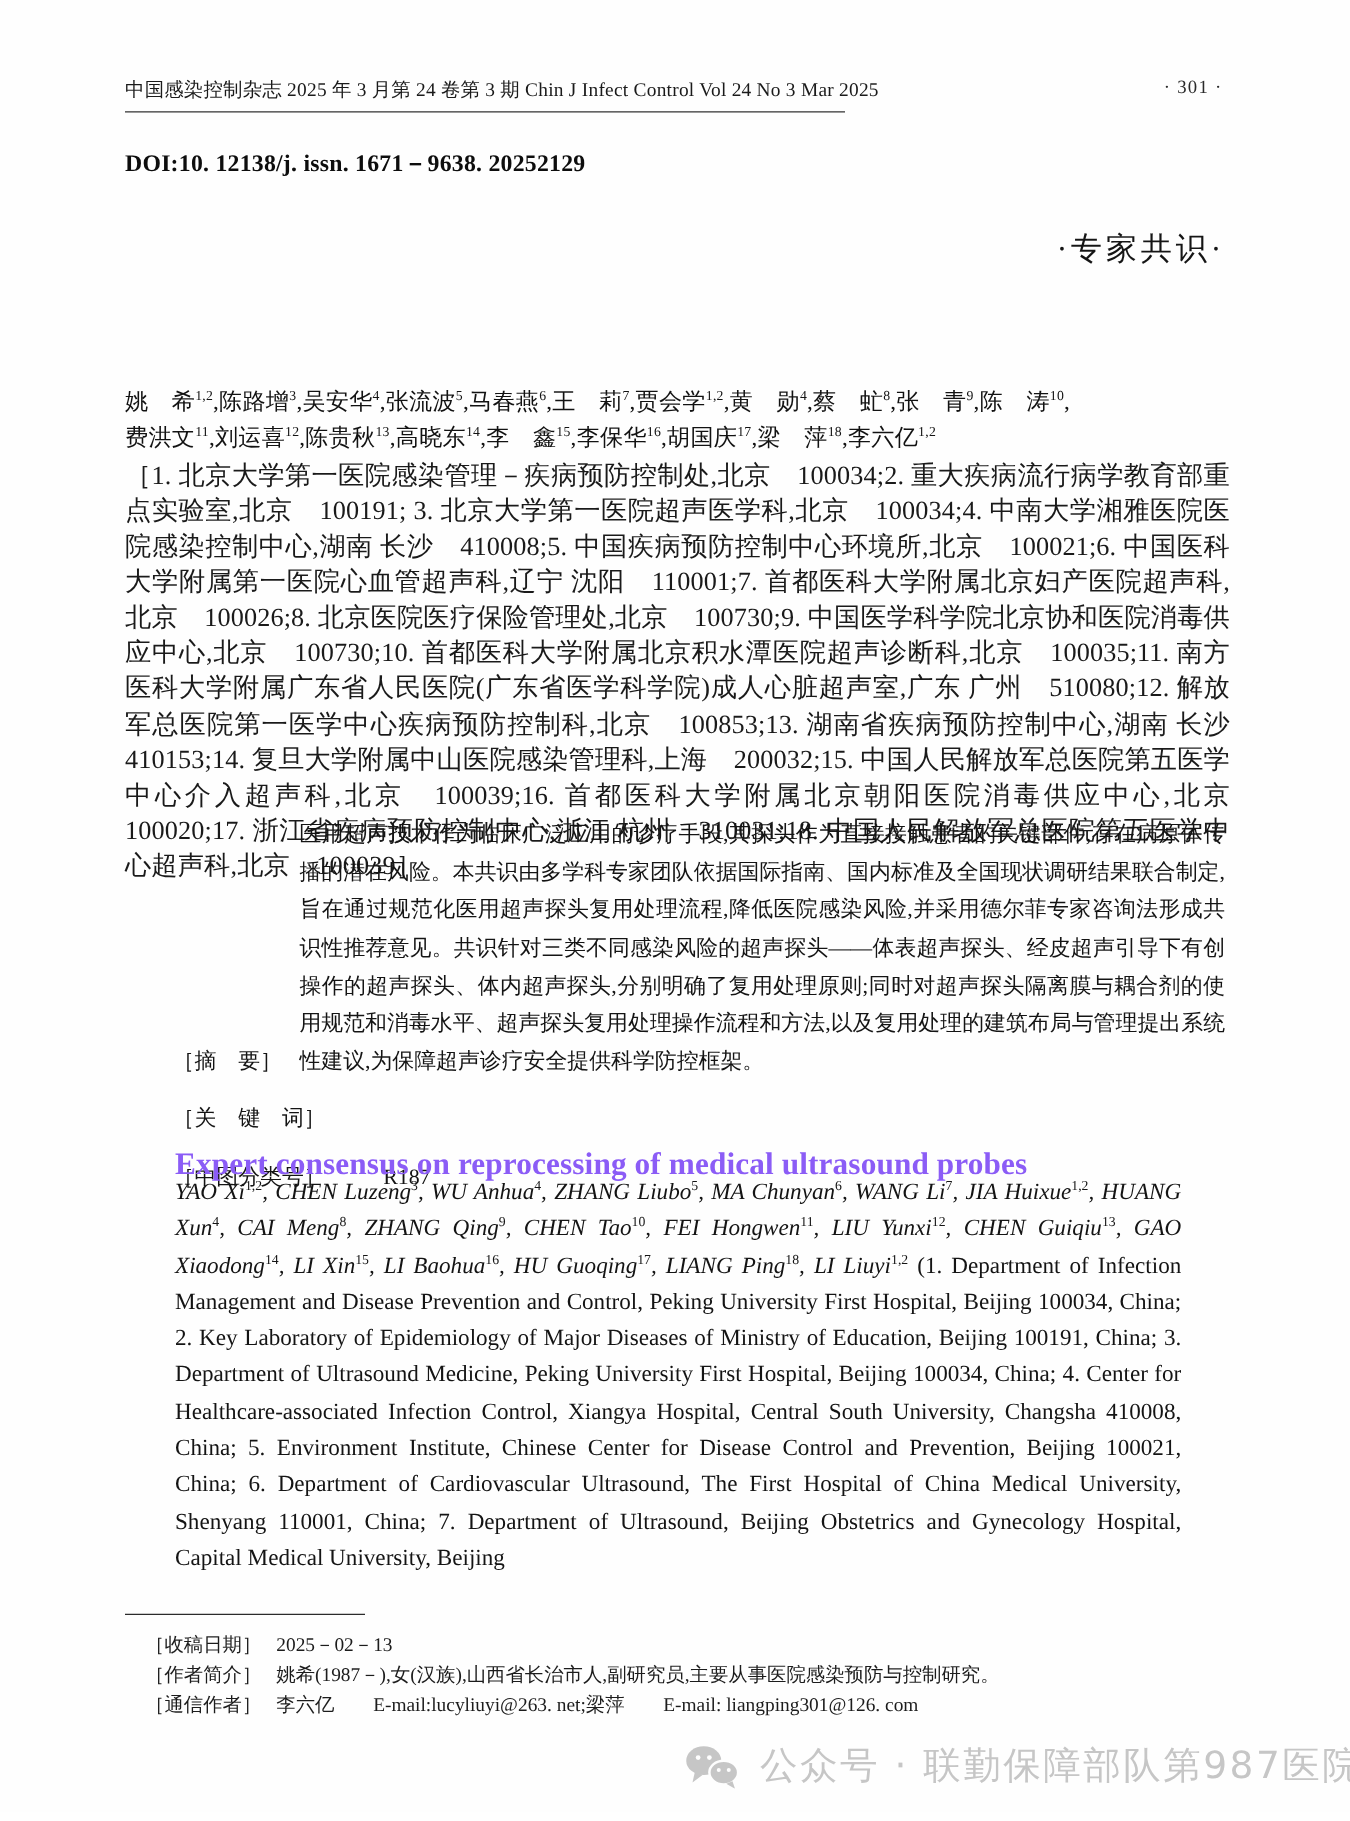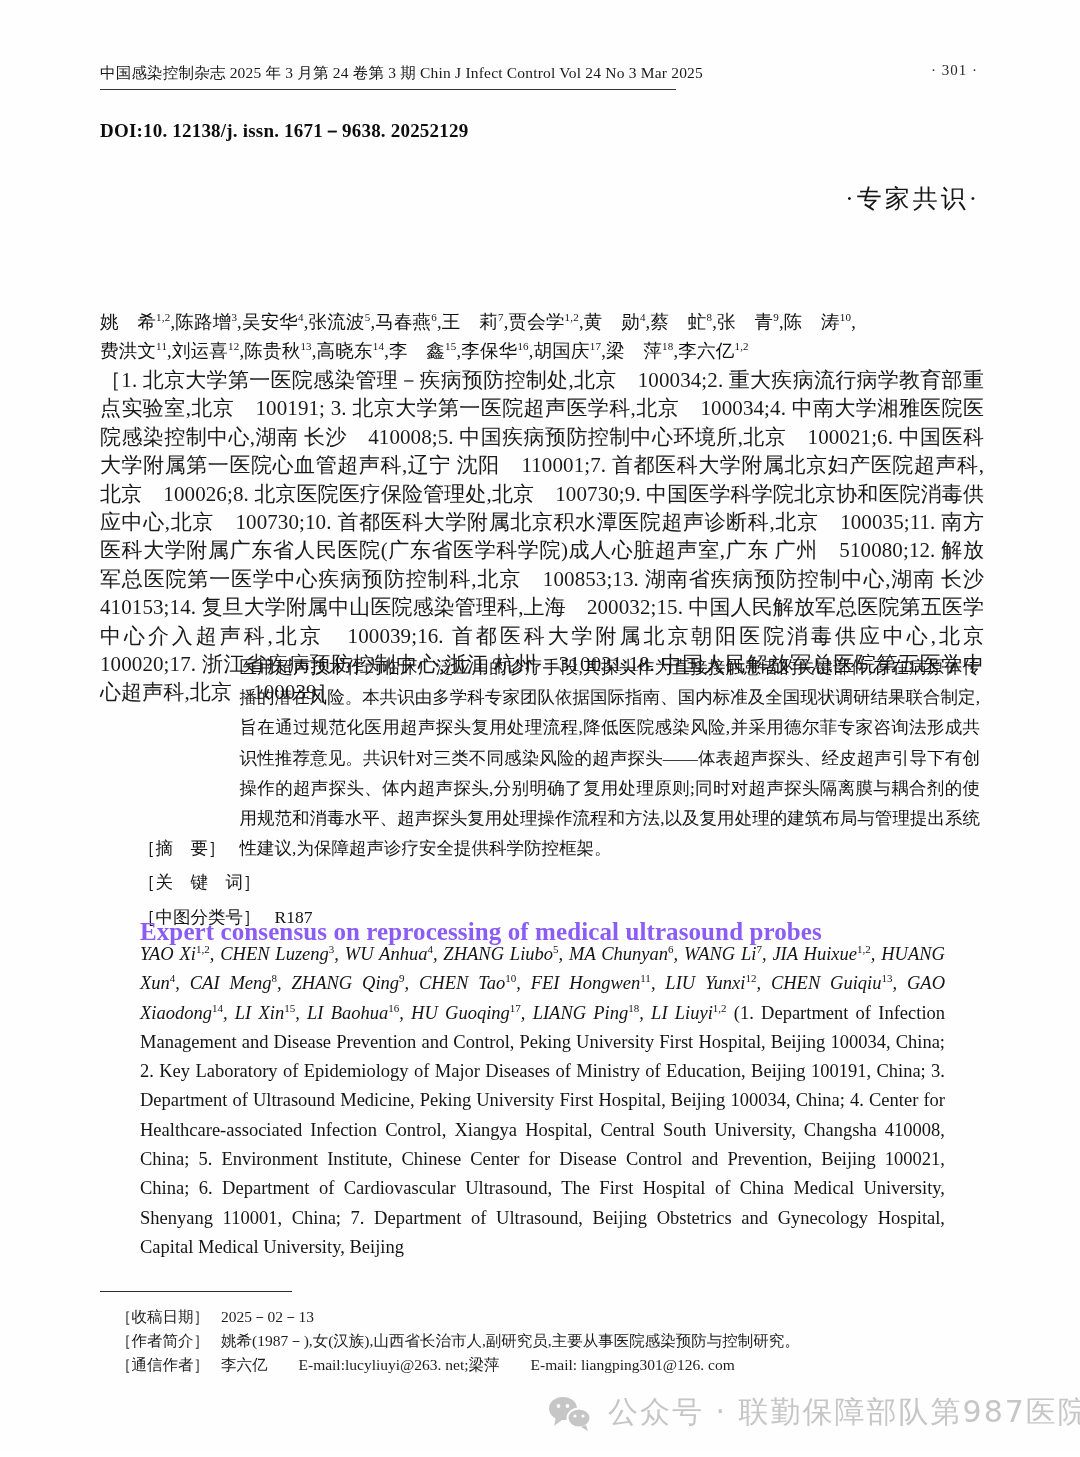--- a/index.html
+++ b/index.html
@@ -123,21 +123,21 @@
     line-height: 30.2px;
     color: #141414;
   }
   .ab-row { display: flex; align-items: flex-end; }
   .ab-label {
     flex: 0 0 auto;
     white-space: nowrap;
     margin-right: 14px;
   }
   .ab-body { flex: 1 1 auto; text-align: justify; }
-  .kw-row, .clc-row { margin-top: 4px; }
+  .kw-row, .clc-row { margin-top: 16px; gap: 32px; }
 
   
   .en-title {
     position: absolute;
     left: 140px;
     top: 897px;
     font-size: 25px;
     font-weight: bold;
     color: #8b5cf6;
     letter-spacing: 0.1px;

